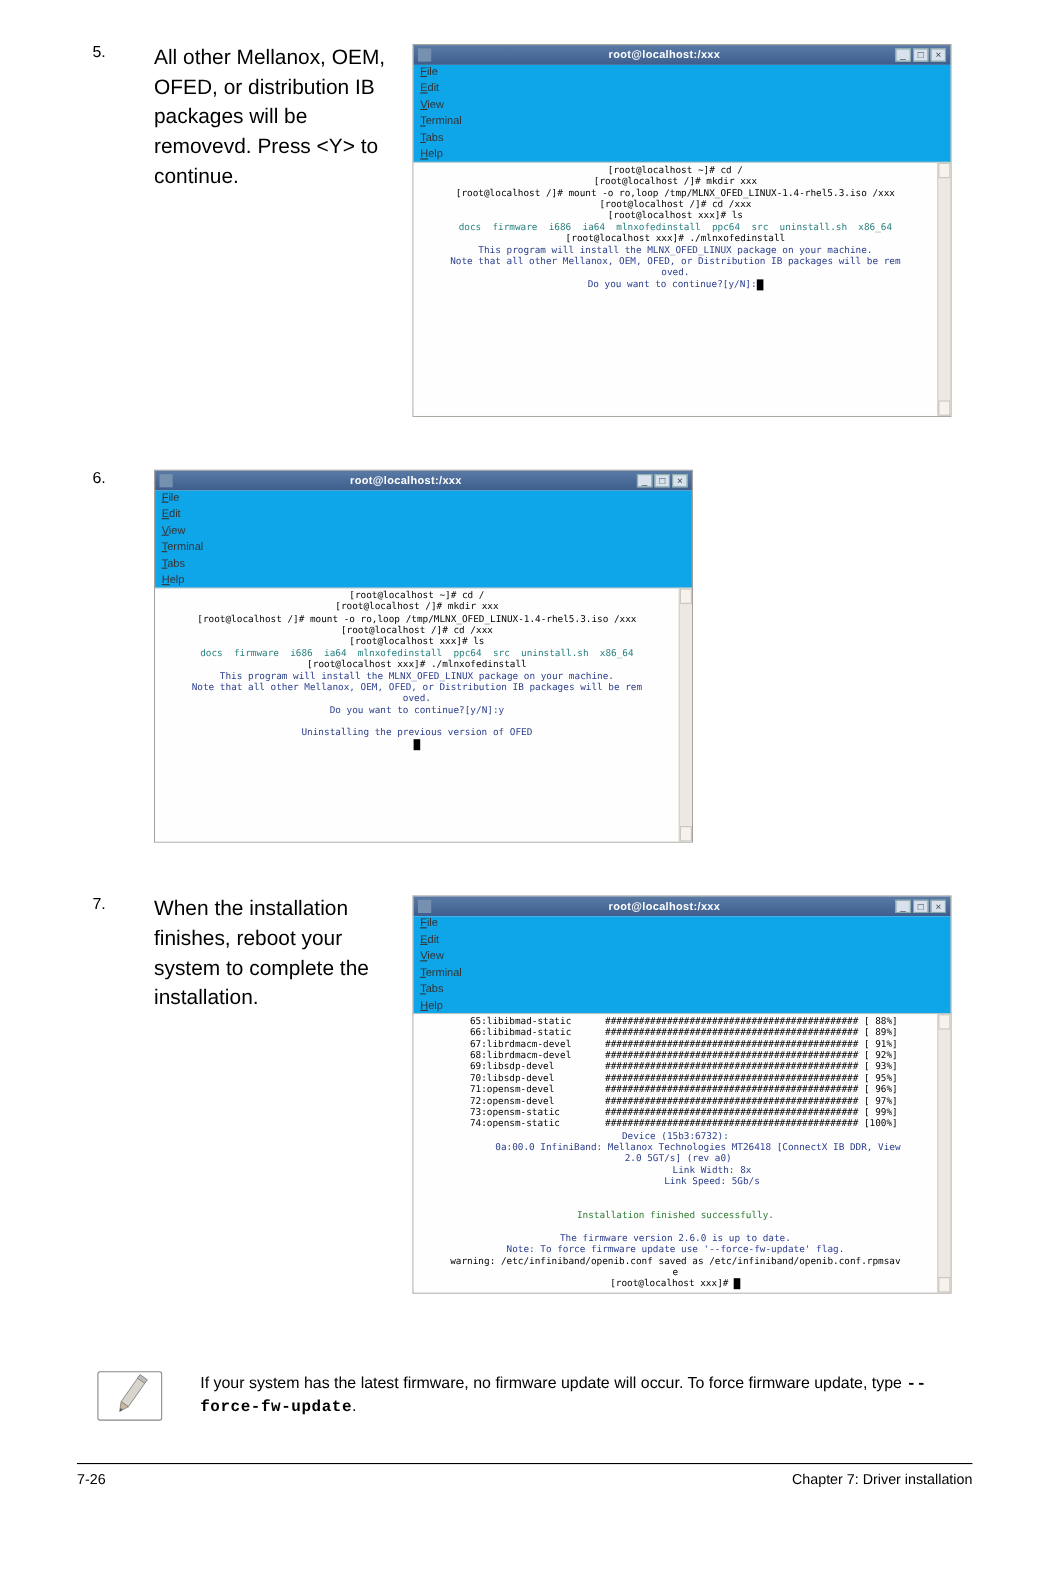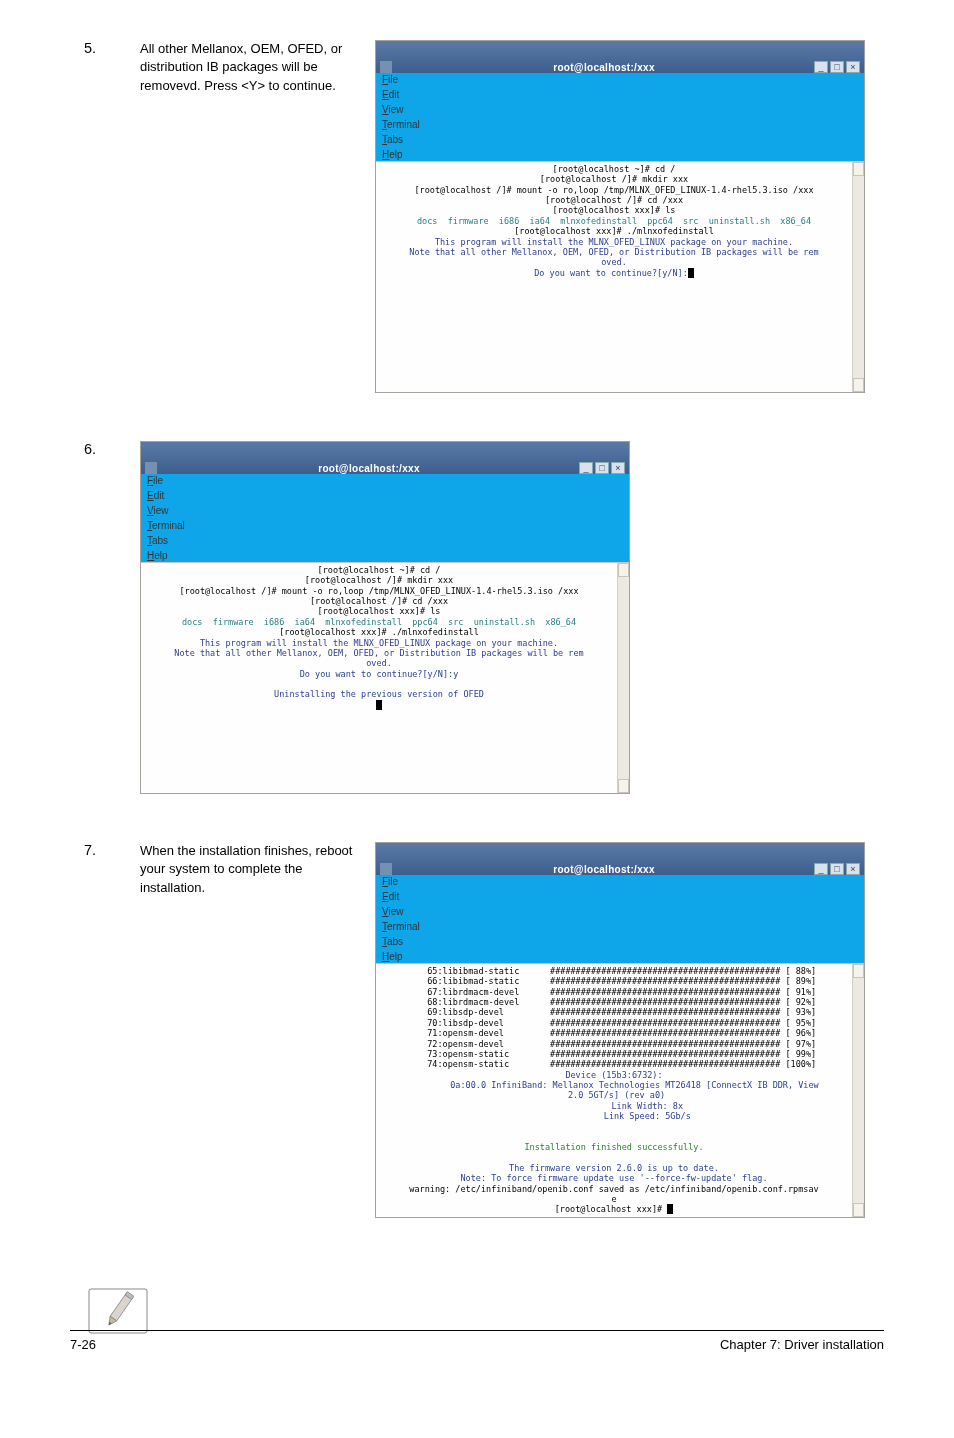--- a/index.html
+++ b/index.html
@@ -23,36 +23,36 @@
   }
   .step-num {
     width: 70px;
     flex-shrink: 0;
     font-size: 14.5px;
     padding-left: 14px;
   }
   .step-text {
     width: 235px;
     flex-shrink: 0;
-    font-size: 13px;
+    font-size: 19px;
     line-height: 1.42;
     padding-right: 8px;
   }
   .step-img {
     flex: 1;
   }
   .term-window {
     border: 1px solid #a4a09a;
     background: #fff;
     width: 490px;
   }
   .term-titlebar {
     display: flex;
-    align-items: flex-end;
-    height: 32px;
+    align-items: center;
+    height: 18px;
     background: linear-gradient(#5a7aa6, #3d5e8c);
     padding: 0 4px;
     font-size: 10px;
     color: #fff;
   }
   .term-titlebar .ticon {
     width: 12px; height: 12px; background: #7690b0; margin-right: 4px;
   }
   .term-titlebar .ttitle { flex: 1; text-align: center; font-weight: bold; letter-spacing: 0.3px; }
   .term-titlebar .tbtn {
@@ -308,20 +308,23 @@
       <svg viewBox="0 0 60 46">
         <rect x="1" y="1" width="58" height="44" rx="2" fill="#fff" stroke="#888" stroke-width="1"></rect>
         <g transform="translate(12,6) rotate(35 18 18)">
           <rect x="14" y="-2" width="8" height="28" fill="#d9d4cc" stroke="#888" stroke-width="0.8"></rect>
           <polygon points="14,26 22,26 18,34" fill="#c9b89a" stroke="#888" stroke-width="0.8"></polygon>
           <polygon points="16.8,31 19.2,31 18,34" fill="#555"></polygon>
           <rect x="14" y="-4" width="8" height="4" fill="#bbb" stroke="#888" stroke-width="0.8"></rect>
         </g>
       </svg>
     </div>
+    <div class="note-text">
+      <span>If your system has the latest firmware, no firmware update will occur. To force firmware update, type </span><span class="mono">--force-fw-update</span><span>.</span>
+    </div>
   </div>
 
   <div class="footer">
     <span>7-26</span>
     <span>Chapter 7: Driver installation</span>
   </div>
 
 </div>
 
 </body></html>

